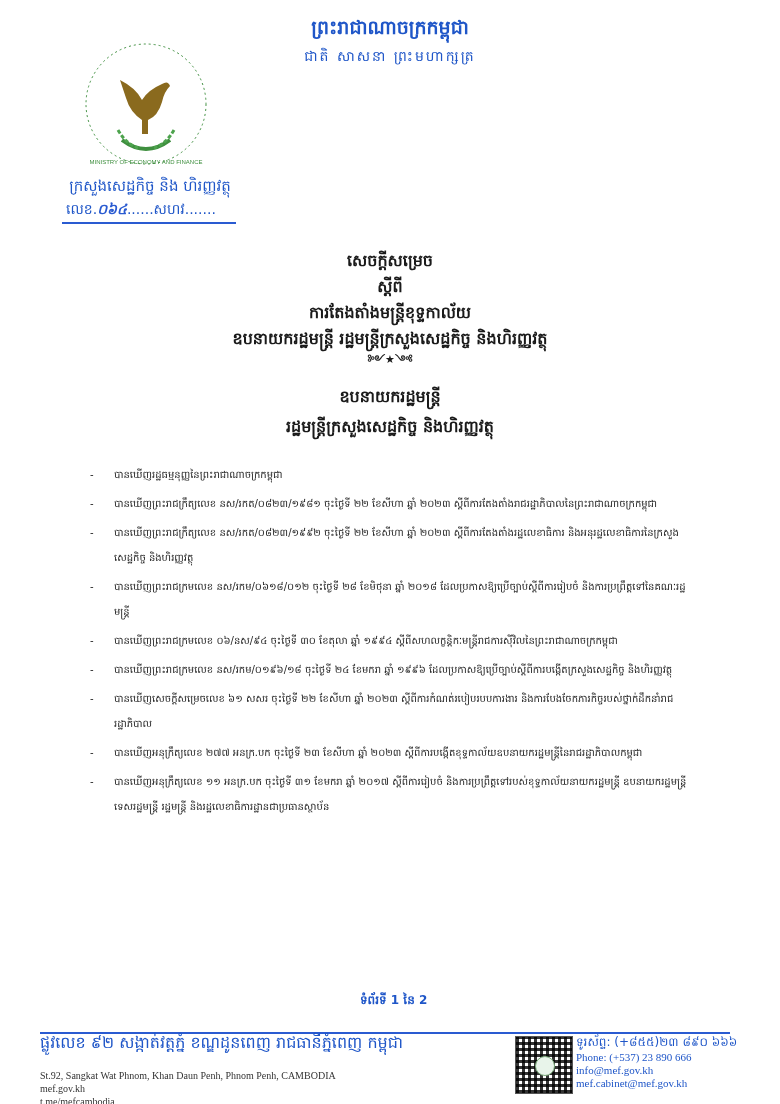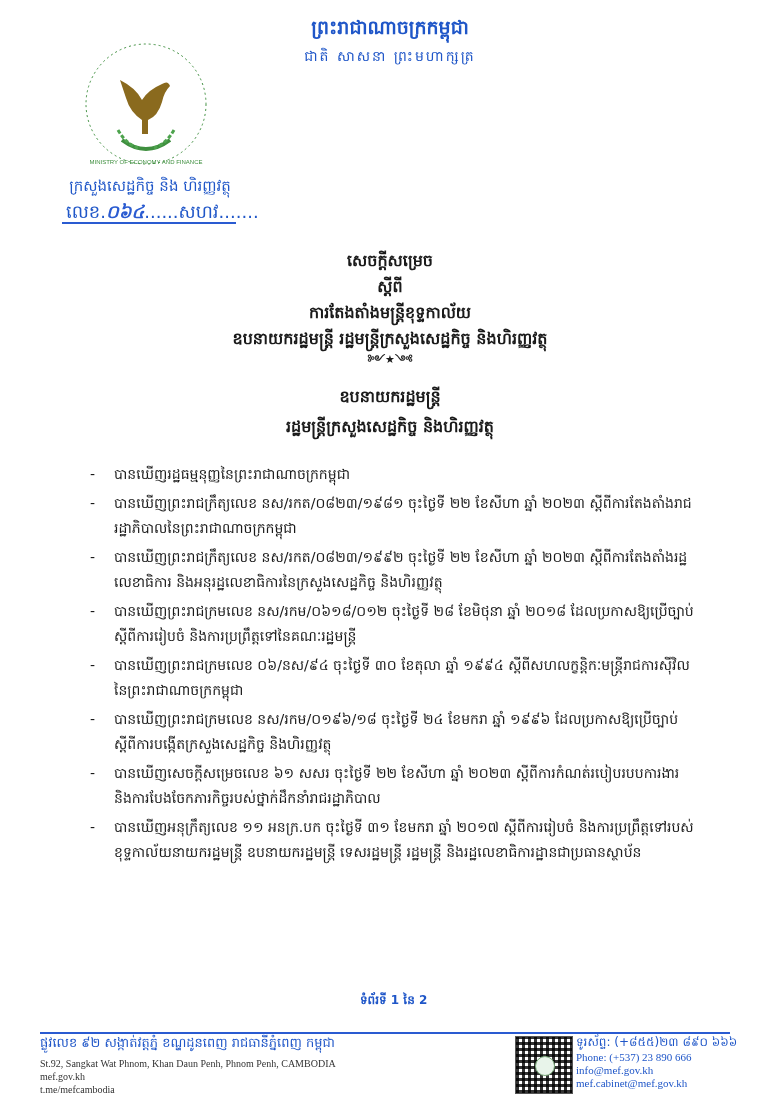--- a/index.html
+++ b/index.html
@@ -1,34 +1,34 @@
 <!DOCTYPE html>
 <html><head>
   <meta charset="utf-8">
   <style>
     html, body { margin: 0; padding: 0; background: #ffffff; }
     body { width: 780px; height: 1104px; position: relative; overflow: hidden; font-family: "DejaVu Sans", sans-serif; color: #1a1a1a; }
     .logo { position: absolute; left: 82px; top: 40px; width: 128px; height: 128px; }
     .ministry-name { position: absolute; left: 50px; top: 176px; width: 200px; text-align: center; color: #1f56c8; font-size: 15px; font-weight: normal; }
-    .ref-line { position: absolute; left: 66px; top: 200px; color: #1f56c8; font-size: 18px; }
+    .ref-line { position: absolute; left: 66px; top: 200px; color: #1f56c8; font-size: 14px; }
     .ref-line .num { font-style: italic; font-weight: bold; color: #2a5bd1; }
     .ref-underline { position: absolute; left: 62px; top: 222px; width: 174px; height: 2px; background: #2a5bd1; }
     .kingdom { position: absolute; left: 290px; top: 15px; width: 200px; text-align: center; color: #1f56c8; }
     .kingdom .k1 { font-size: 19px; font-weight: bold; }
     .kingdom .k2 { font-size: 14px; margin-top: 4px; letter-spacing: 2px; }
     .titles { position: absolute; left: 0; top: 248px; width: 780px; text-align: center; font-weight: bold; font-size: 16px; line-height: 26px; }
     .ornament { font-size: 11px; line-height: 16px; }
     .sub-titles { position: absolute; left: 0; top: 382px; width: 780px; text-align: center; font-weight: bold; font-size: 16px; line-height: 30px; }
-    .list { position: absolute; left: 86px; top: 462px; width: 610px; list-style: none; margin: 0; padding: 0; font-size: 14px; line-height: 25px; }
+    .list { position: absolute; left: 86px; top: 462px; width: 610px; list-style: none; margin: 0; padding: 0; font-size: 10px; line-height: 25px; }
     .list li { position: relative; padding-left: 28px; margin-bottom: 4px; }
     .list li::before { content: "-"; position: absolute; left: 4px; top: 0; }
     .footer-line-left { position: absolute; left: 40px; top: 1032px; width: 470px; height: 2px; background: #2a5bd1; }
     .footer-line-right { position: absolute; left: 510px; top: 1032px; width: 220px; height: 2px; background: #2a5bd1; }
     .footer-left { position: absolute; left: 40px; top: 1036px; font-size: 10px; color: #333; line-height: 13px; font-family: "Liberation Serif", serif; }
-    .footer-left .kh { color: #1f56c8; font-size: 13px; font-family: "DejaVu Sans", sans-serif; margin-bottom: 8px; }
+    .footer-left .kh { color: #1f56c8; font-size: 16px; font-family: "DejaVu Sans", sans-serif; margin-bottom: 20px; }
     .page-no { position: absolute; left: 360px; top: 992px; font-size: 12px; color: #1f56c8; font-weight: bold; }
     .qr { position: absolute; left: 515px; top: 1036px; width: 56px; height: 56px; border: 1px solid #555; background:
       repeating-linear-gradient(90deg, #333 0 3px, #fff 3px 6px),
       repeating-linear-gradient(0deg, #333 0 3px, #fff 3px 6px); background-blend-mode: multiply; }
     .qr .center { position: absolute; left: 19px; top: 19px; width: 18px; height: 18px; border-radius: 50%; background: #e8f4ea; border: 1px solid #7aaa7a; }
     .footer-right { position: absolute; left: 576px; top: 1036px; font-size: 11px; color: #1f56c8; line-height: 13px; font-family: "Liberation Serif", serif; }
     .footer-right .kh { font-size: 12px; font-family: "DejaVu Sans", sans-serif; margin-bottom: 2px; }
   </style>
 </head>
 <body>
@@ -67,20 +67,21 @@
 </div>
 
 <ul class="list">
   <li>បានឃើញរដ្ឋធម្មនុញ្ញនៃព្រះរាជាណាចក្រកម្ពុជា</li>
   <li>បានឃើញព្រះរាជក្រឹត្យលេខ នស/រកត/០៨២៣/១៩៨១ ចុះថ្ងៃទី ២២ ខែសីហា ឆ្នាំ ២០២៣ ស្តីពីការតែងតាំងរាជរដ្ឋាភិបាលនៃព្រះរាជាណាចក្រកម្ពុជា</li>
   <li>បានឃើញព្រះរាជក្រឹត្យលេខ នស/រកត/០៨២៣/១៩៩២ ចុះថ្ងៃទី ២២ ខែសីហា ឆ្នាំ ២០២៣ ស្តីពីការតែងតាំងរដ្ឋលេខាធិការ និងអនុរដ្ឋលេខាធិការនៃក្រសួងសេដ្ឋកិច្ច និងហិរញ្ញវត្ថុ</li>
   <li>បានឃើញព្រះរាជក្រមលេខ នស/រកម/០៦១៨/០១២ ចុះថ្ងៃទី ២៨ ខែមិថុនា ឆ្នាំ ២០១៨ ដែលប្រកាសឱ្យប្រើច្បាប់ស្តីពីការរៀបចំ និងការប្រព្រឹត្តទៅនៃគណៈរដ្ឋមន្ត្រី</li>
   <li>បានឃើញព្រះរាជក្រមលេខ ០៦/នស/៩៤ ចុះថ្ងៃទី ៣០ ខែតុលា ឆ្នាំ ១៩៩៤ ស្តីពីសហលក្ខន្តិកៈមន្ត្រីរាជការស៊ីវិលនៃព្រះរាជាណាចក្រកម្ពុជា</li>
   <li>បានឃើញព្រះរាជក្រមលេខ នស/រកម/០១៩៦/១៨ ចុះថ្ងៃទី ២៤ ខែមករា ឆ្នាំ ១៩៩៦ ដែលប្រកាសឱ្យប្រើច្បាប់ស្តីពីការបង្កើតក្រសួងសេដ្ឋកិច្ច និងហិរញ្ញវត្ថុ</li>
   <li>បានឃើញសេចក្តីសម្រេចលេខ ៦១ សសរ ចុះថ្ងៃទី ២២ ខែសីហា ឆ្នាំ ២០២៣ ស្តីពីការកំណត់របៀបរបបការងារ និងការបែងចែកភារកិច្ចរបស់ថ្នាក់ដឹកនាំរាជរដ្ឋាភិបាល</li>
+  <li>បានឃើញអនុក្រឹត្យលេខ ២៧៧ អនក្រ.បក ចុះថ្ងៃទី ២៣ ខែសីហា ឆ្នាំ ២០២៣ ស្តីពីការបង្កើតខុទ្ទកាល័យឧបនាយករដ្ឋមន្ត្រីនៃរាជរដ្ឋាភិបាលកម្ពុជា</li>
   <li>បានឃើញអនុក្រឹត្យលេខ ១១ អនក្រ.បក ចុះថ្ងៃទី ៣១ ខែមករា ឆ្នាំ ២០១៧ ស្តីពីការរៀបចំ និងការប្រព្រឹត្តទៅរបស់ខុទ្ទកាល័យនាយករដ្ឋមន្ត្រី ឧបនាយករដ្ឋមន្ត្រី ទេសរដ្ឋមន្ត្រី រដ្ឋមន្ត្រី និងរដ្ឋលេខាធិការដ្ឋានជាប្រធានស្ថាប័ន</li>
 </ul>
 
 <div class="footer-line-left"></div>
 <div class="footer-line-right"></div>
 <div class="footer-left">
   <div class="kh">ផ្លូវលេខ ៩២ សង្កាត់វត្តភ្នំ ខណ្ឌដូនពេញ រាជធានីភ្នំពេញ កម្ពុជា</div>
   <div>St.92, Sangkat Wat Phnom, Khan Daun Penh, Phnom Penh, CAMBODIA</div>
   <div>mef.gov.kh</div>
   <div>t.me/mefcambodia</div>

